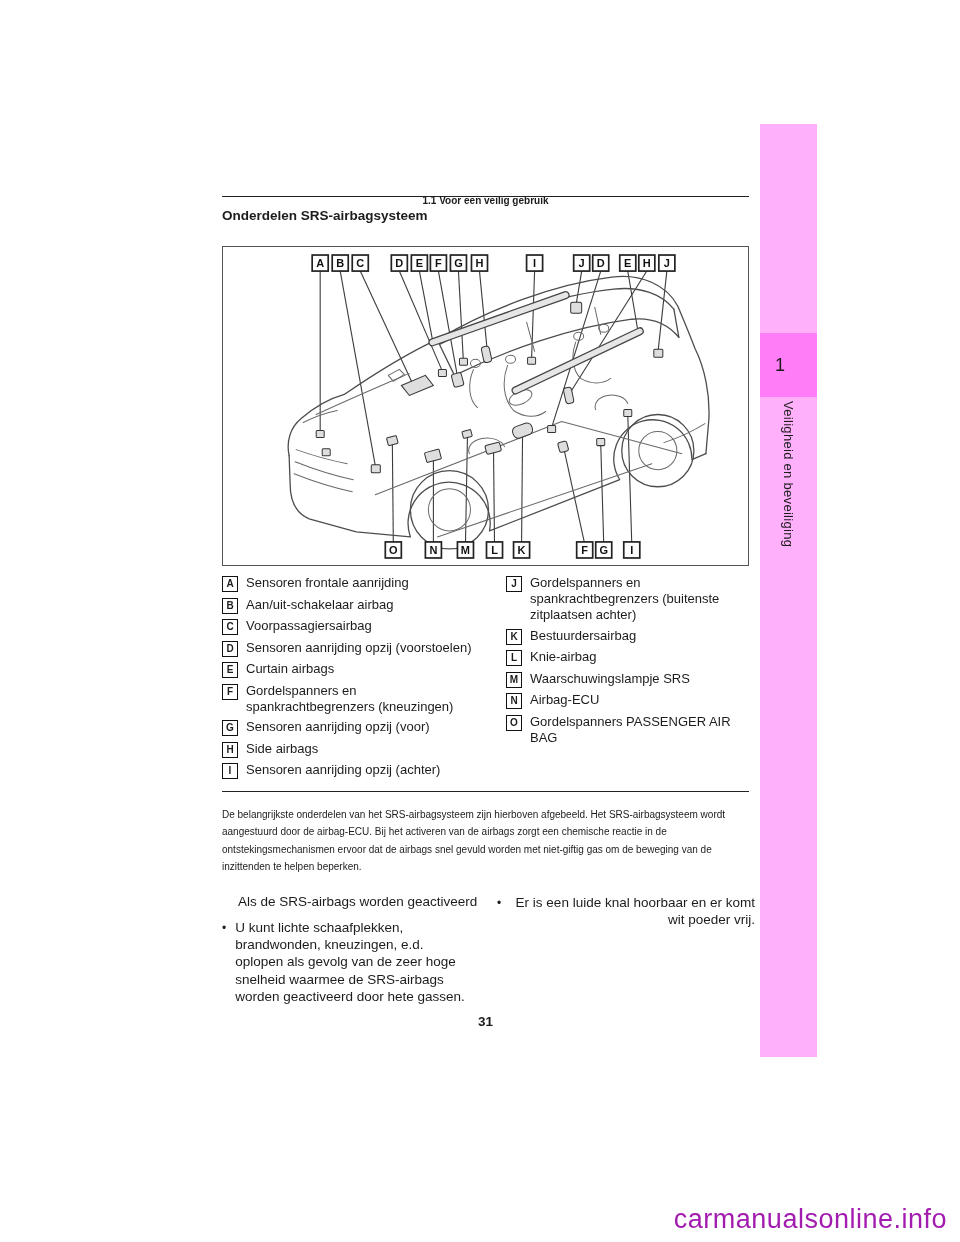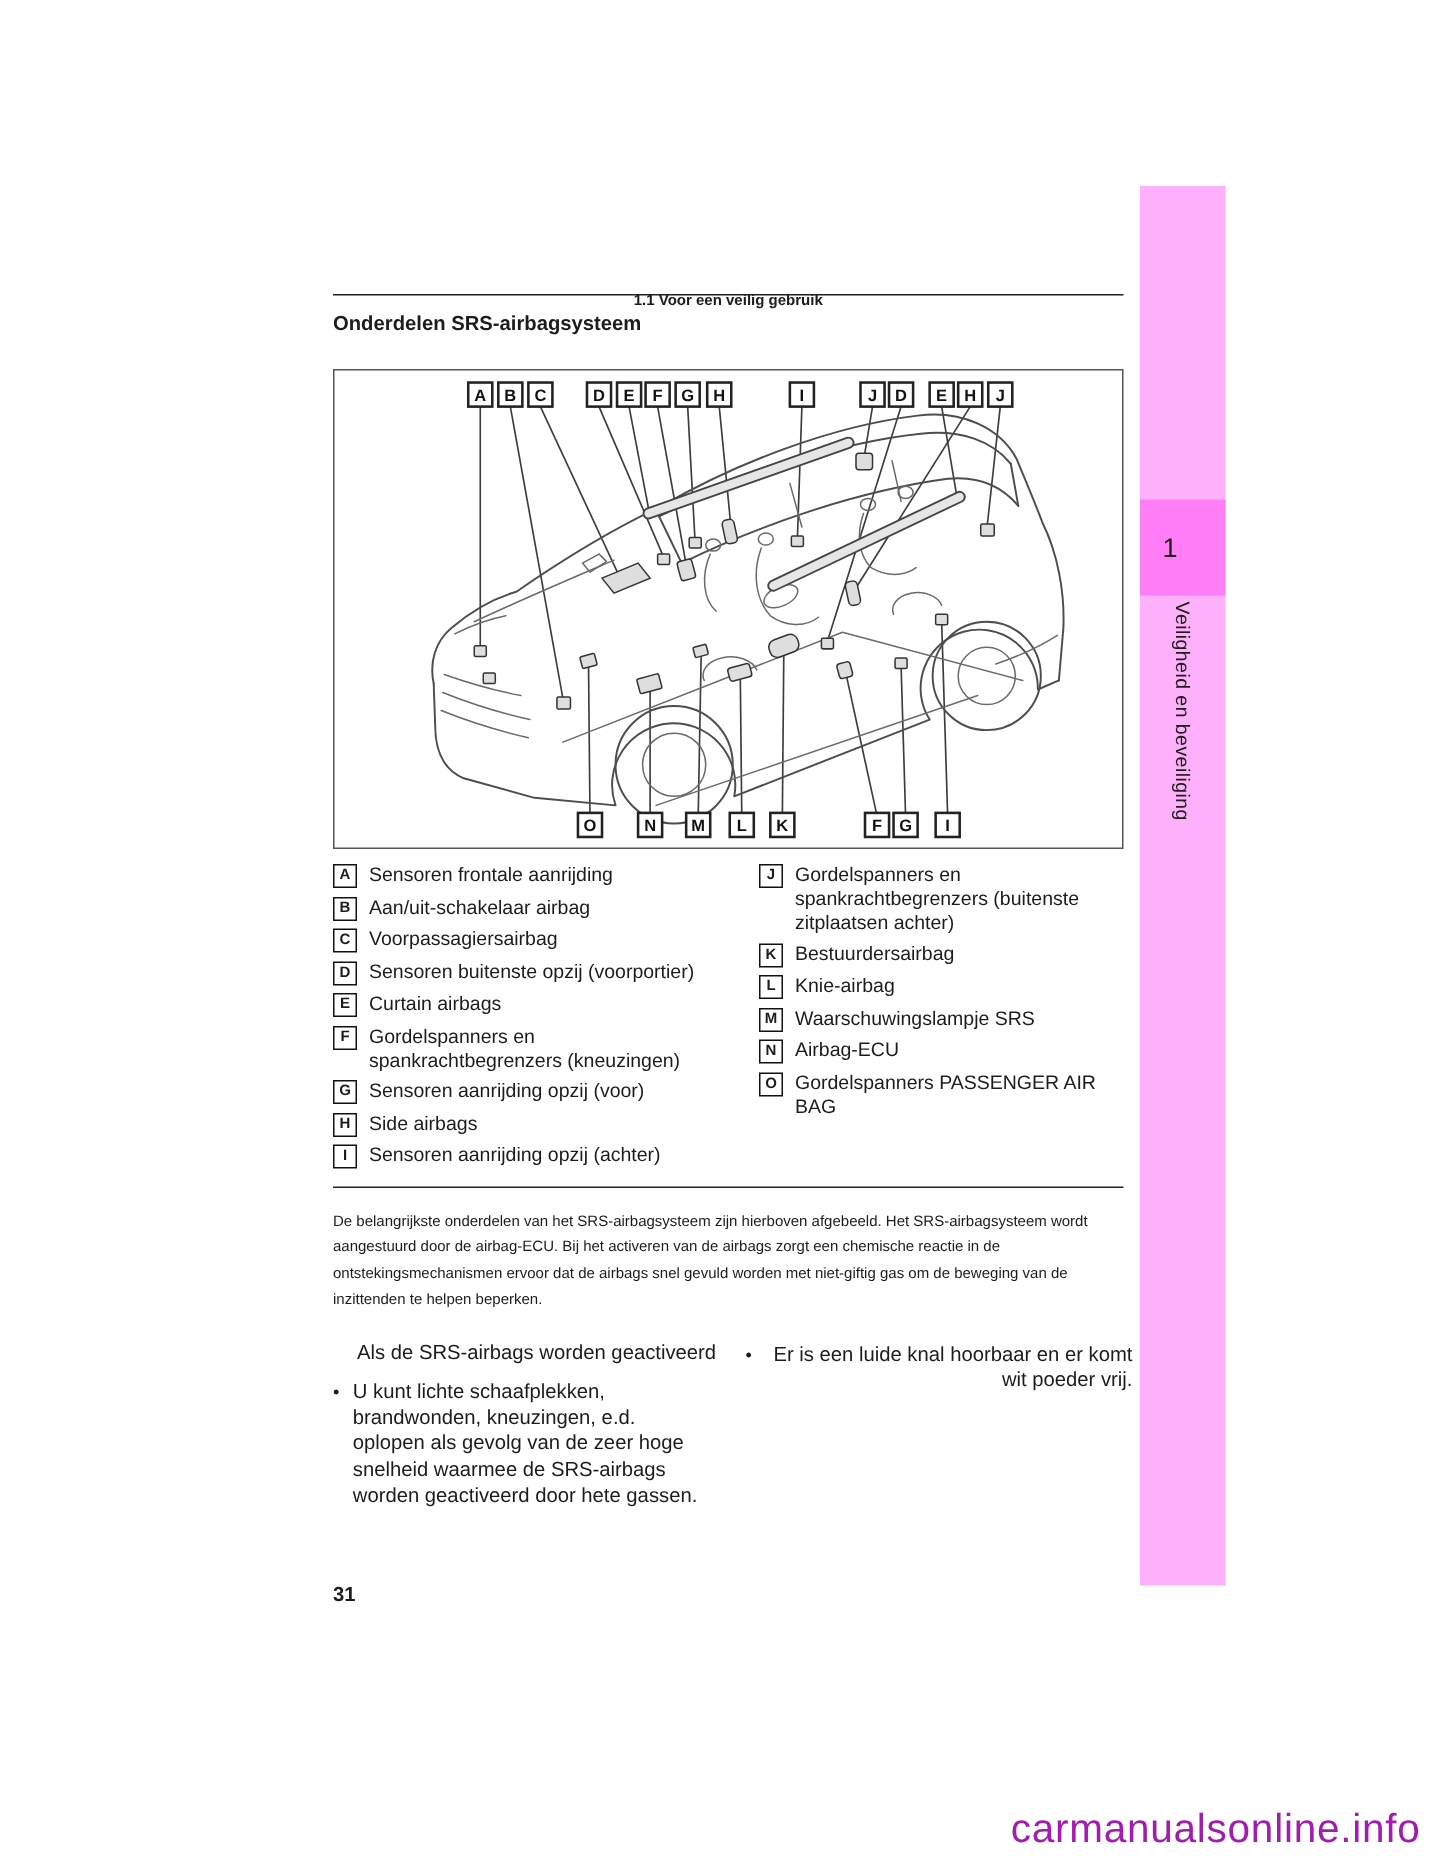--- a/index.html
+++ b/index.html
@@ -25,21 +25,21 @@
   .legend-rule{left:222px;top:791px;width:527px;border-top:1.5px solid #222;height:0;}
   
   .intro{left:222px;top:806px;width:530px;font-size:10px;line-height:17.3px;}
   .subhead{left:212px;top:894px;width:270px;font-size:13.5px;font-weight:normal;margin-left:26px;}
   .bullets{font-size:13.5px;line-height:17.2px;}
   .bullets-left{left:222px;top:919px;width:252px;}
   .bullets-right{left:497px;top:894px;width:258px;text-align:right;}
   .bullet{display:flex;gap:9px;margin-bottom:7px;}
   .bullet .marker{flex:none;}
   .bullet .marker::before{content:"\2022";font-size:12px;}
-  .pagenum{left:222px;top:1055px;width:527px;text-align:left;font-size:13.5px;font-weight:bold;}
+  .pagenum{left:222px;top:1014px;width:527px;text-align:center;font-size:13.5px;font-weight:bold;}
   
   .sidebar{left:760px;top:124px;width:57px;height:933px;}
   .chapter-block{position:absolute;left:0;top:209px;width:57px;height:64px;display:flex;align-items:center;}
   .chapter-num{font-size:18px;padding-left:15px;}
   .chapter-title{position:absolute;left:0;top:277px;width:57px;display:flex;justify-content:center;}
   .chapter-title span{writing-mode:vertical-rl;font-size:13px;letter-spacing:0.3px;}
   
   .watermark{right:13px;top:1204px;font-size:27px;color:#a21caf;letter-spacing:0.5px;}
   
   .car{stroke:#4d4d4d;fill:none;stroke-width:1.3;stroke-linejoin:round;stroke-linecap:round;}
@@ -210,21 +210,21 @@
   <div class="legend-item">
       <span class="keybox">B</span>
       <span>Aan/uit-schakelaar airbag</span>
     </div>
   <div class="legend-item">
       <span class="keybox">C</span>
       <span>Voorpassagiersairbag</span>
     </div>
   <div class="legend-item">
       <span class="keybox">D</span>
-      <span>Sensoren buitenste opzij (voorportier)</span>
+      <span>Sensoren aanrijding opzij (voorstoelen)</span>
     </div>
   <div class="legend-item">
       <span class="keybox">E</span>
       <span>Curtain airbags</span>
     </div>
   <div class="legend-item">
       <span class="keybox">F</span>
       <span>Gordelspanners en spankrachtbegrenzers (kneuzingen)</span>
     </div>
   <div class="legend-item">

